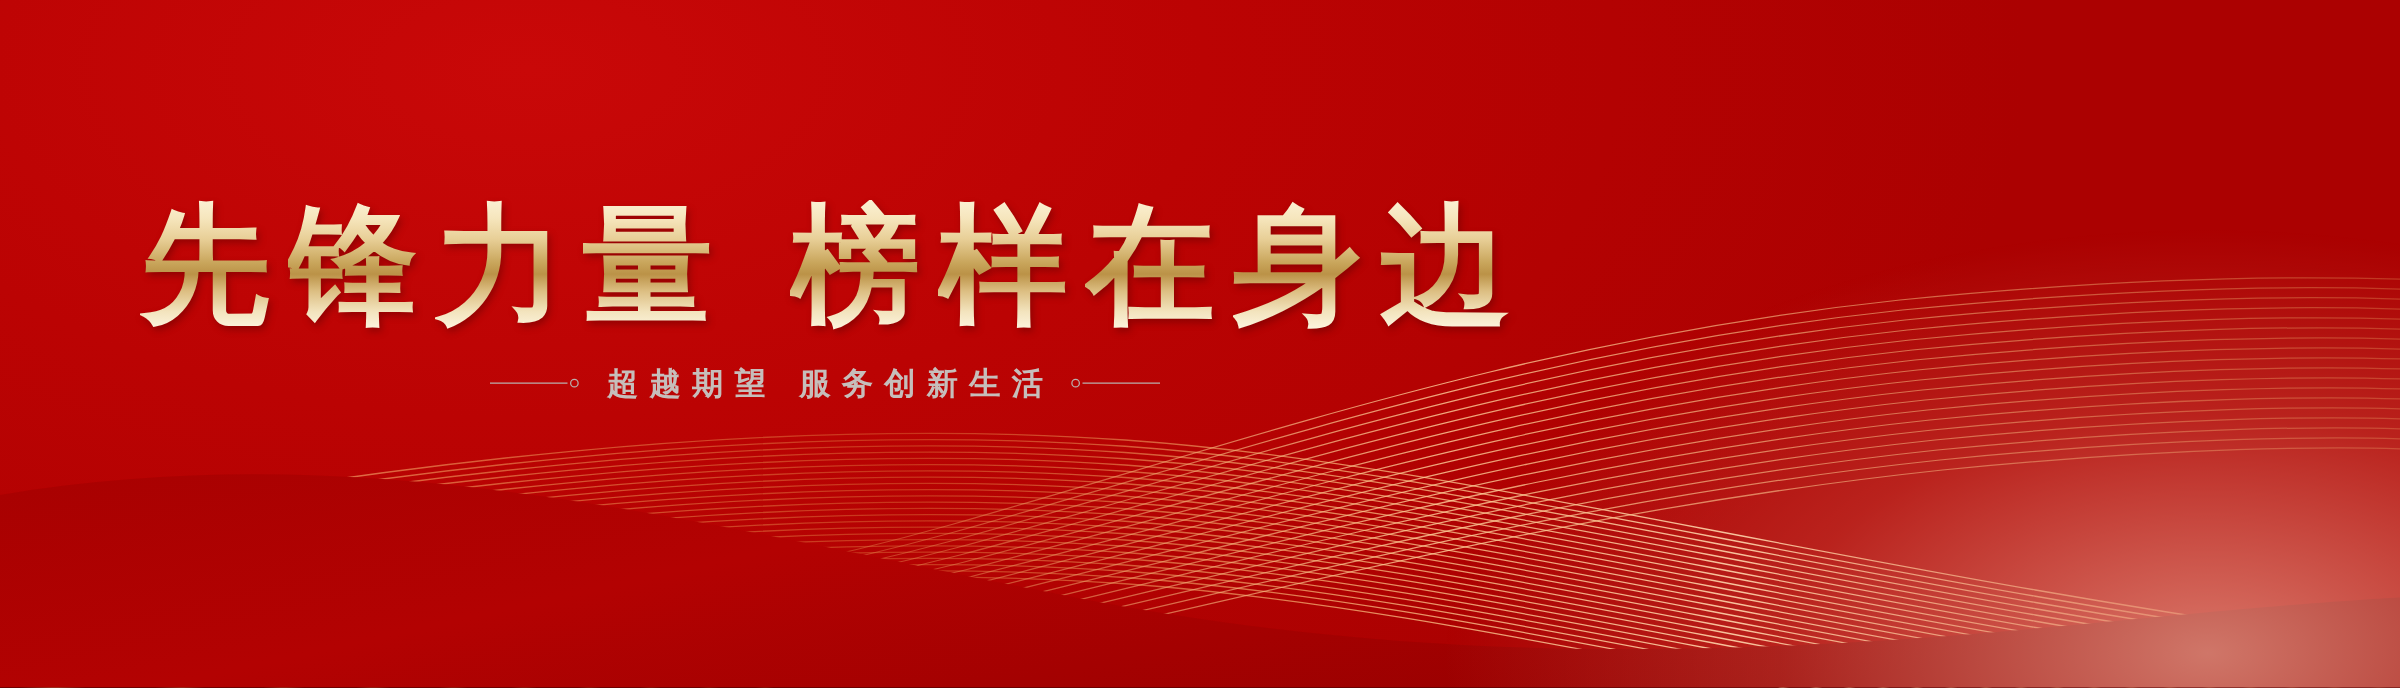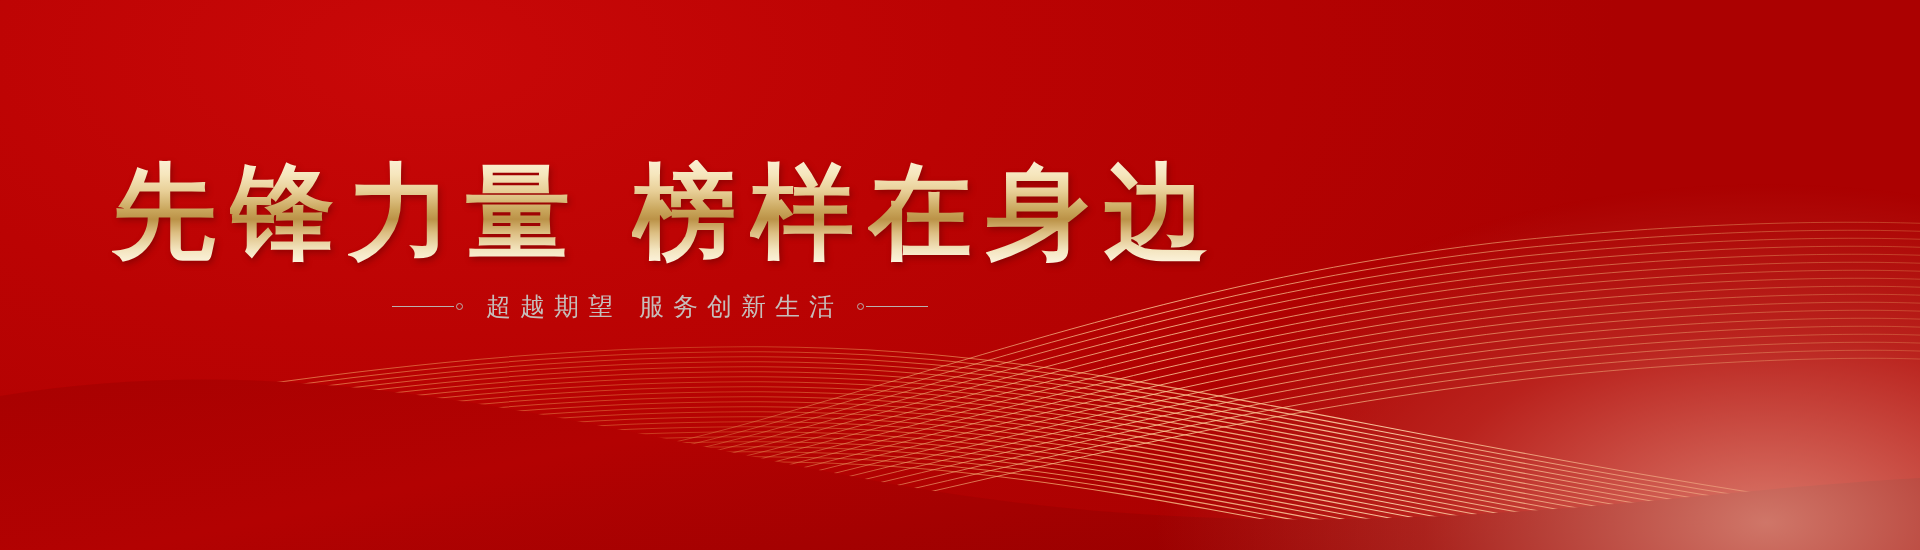--- a/index.html
+++ b/index.html
@@ -133,21 +133,21 @@
     border-radius: 50%;
     box-sizing: border-box;
   }
   .sub-rule.left .dot { margin-left: 2px; }
   .sub-rule.right .dot { margin-right: 2px; }
 
   .subtitle {
     font-size: 25px;
     color: #c6bebb;
     letter-spacing: 9px;
-    font-weight: 400;
+    font-weight: 700;
     white-space: nowrap;
     font-family: "DejaVu Sans", "Liberation Sans", sans-serif;
     text-indent: 9px;
   }
 </style>
 </head>
 <body>
 
 <div id="banner">
 

